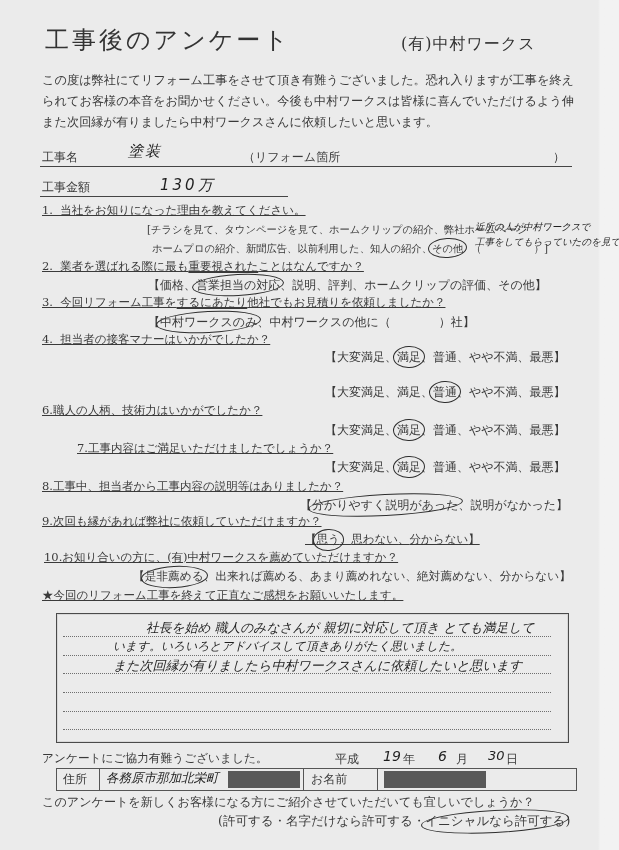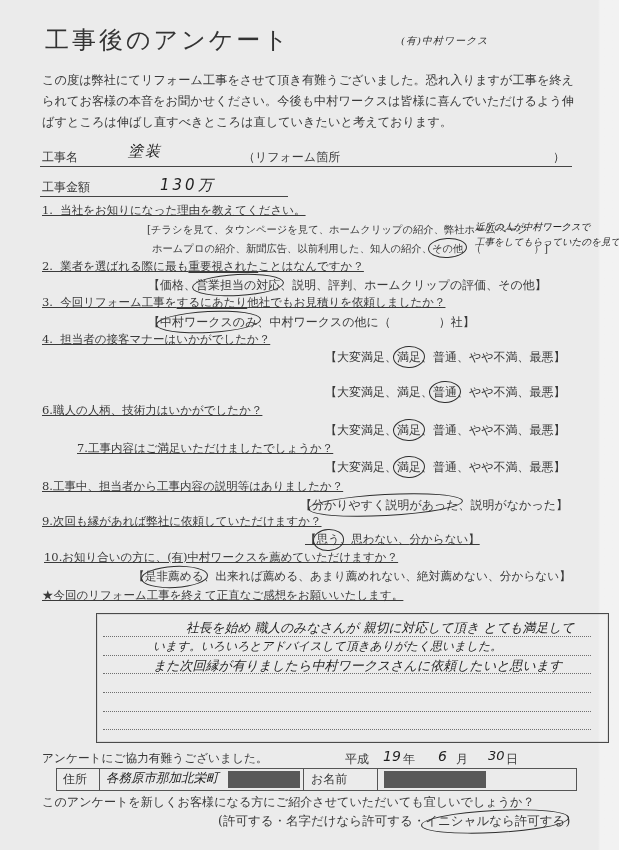--- a/index.html
+++ b/index.html
@@ -8,55 +8,55 @@
     position: relative; width: 619px; height: 850px;
     background:
       linear-gradient(90deg, rgba(255,255,255,0) 0, rgba(255,255,255,0) 598px, rgba(255,255,255,0.35) 600px, rgba(255,255,255,0.35) 619px),
       #ebebeb;
     font-family: "DejaVu Serif", "Liberation Serif", serif;
     color: #3a3a3a;
   }
   .ln { position: absolute; white-space: pre; line-height: 1; }
   .row { position: absolute; display: flex; align-items: baseline; white-space: pre; line-height: 1; }
   .title { font-size: 24px; letter-spacing: 3px; color: #333; }
-  .company { font-size: 10px; letter-spacing: 1px; color: #333; font-style: italic; }
+  .company { font-size: 16px; letter-spacing: 1px; color: #333; }
   .intro { font-size: 12.2px; }
   .lbl { font-size: 12px; }
   .q { font-size: 11.5px; text-decoration: underline; }
   .o12 { font-size: 12px; }
   .o10 { font-size: 10.3px; }
   .rule { position: absolute; height: 0; border-top: 1px solid #444; }
   .hw { font-family: "DejaVu Sans", "Liberation Sans", sans-serif; color: #1f1f1f; font-style: italic; }
   .u { text-decoration: underline; text-underline-offset: 2px; }
   .circ { position: relative; }
   .circ::after {
     content: ""; position: absolute; left: -4px; right: -4px; top: -5px; bottom: -5px;
     border: 1px solid #2e2e2e; border-radius: 50%; transform: rotate(-3deg);
   }
   .box {
     position: absolute; left: 56px; top: 613px; width: 511px; height: 128px;
-    border: 1px solid #4a4a4a; box-shadow: inset 0 0 0 1px rgba(0,0,0,0.08); margin-left: 40px;
+    border: 1px solid #4a4a4a; box-shadow: inset 0 0 0 1px rgba(0,0,0,0.08);
   }
   .dots { position: absolute; left: 6px; width: 488px; height: 0; border-top: 1px dotted #6f6f6f; }
   .tbl { position: absolute; left: 56px; top: 768px; width: 519px; height: 21px; border: 1px solid #555; display: flex; }
   .cell { position: relative; height: 21px; border-right: 1px solid #555; display: flex; align-items: center; white-space: nowrap; }
   .cell:last-child { border-right: none; }
   .redact { position: absolute; top: 2px; height: 17px; background: #595959; }
 </style>
 </head>
 <body>
 
 <div id="page">
 
   <div class="ln title" style="top:28px;left:45px;">工事後のアンケート</div>
   <div class="ln company" style="top:36px;left:401px;">(有)中村ワークス</div>
 
   <div class="ln intro" style="top:74px;left:42px;">この度は弊社にてリフォーム工事をさせて頂き有難うございました。恐れ入りますが工事を終え</div>
   <div class="ln intro" style="top:95px;left:42px;">られてお客様の本音をお聞かせください。今後も中村ワークスは皆様に喜んでいただけるよう伸</div>
-  <div class="ln intro" style="top:116px;left:42px;">ばすところは伸ばし直すべきところは直していきたいと考えております。</div>
+  <div class="ln intro" style="top:116px;left:42px;">また次回縁が有りましたら中村ワークスさんに依頼したいと思います。</div>
 
   <div class="ln lbl" style="top:151px;left:42px;">工事名</div>
   <div class="ln hw" style="top:144px;left:128px;font-size:15px;letter-spacing:2px;">塗装</div>
   <div class="ln lbl" style="top:151px;left:243px;">（リフォーム箇所</div>
   <div class="ln lbl" style="top:151px;left:553px;">）</div>
   <div class="rule" style="top:166px;left:40px;width:532px;"></div>
 
   <div class="ln lbl" style="top:181px;left:42px;">工事金額</div>
   <div class="ln hw" style="top:178px;left:160px;font-size:15px;letter-spacing:3px;">130万</div>
   <div class="rule" style="top:196px;left:40px;width:248px;"></div>
@@ -100,21 +100,21 @@
     <div class="dots" style="top:59px;"></div>
     <div class="dots" style="top:78px;"></div>
     <div class="dots" style="top:97px;"></div>
     <div class="dots" style="top:115px;"></div>
     <div class="ln hw" style="top:8px;left:89px;font-size:12.8px;">社長を始め 職人のみなさんが 親切に対応して頂き とても満足して</div>
     <div class="ln hw" style="top:27px;left:56px;font-size:11.8px;">います。いろいろとアドバイスして頂きありがたく思いました。</div>
     <div class="ln hw" style="top:45px;left:56px;font-size:13px;">また次回縁が有りましたら中村ワークスさんに依頼したいと思います</div>
   </div>
 
   <div class="ln" style="top:753px;left:42px;font-size:11.7px;">アンケートにご協力有難うございました。</div>
-  <div class="ln" style="top:753px;left:345px;font-size:12px;">平成</div>
+  <div class="ln" style="top:753px;left:335px;font-size:12px;">平成</div>
   <div class="ln hw" style="top:749px;left:383px;font-size:14px;">19</div>
   <div class="ln" style="top:753px;left:403px;font-size:12px;">年</div>
   <div class="ln hw" style="top:749px;left:438px;font-size:14px;">6</div>
   <div class="ln" style="top:753px;left:456px;font-size:12px;">月</div>
   <div class="ln hw" style="top:749px;left:488px;font-size:13px;">30</div>
   <div class="ln" style="top:753px;left:506px;font-size:12px;">日</div>
 
   <div class="tbl">
     <div class="cell" style="width:43px;padding-left:6px;font-size:12px;box-sizing:border-box;">
         <span>住所</span>

